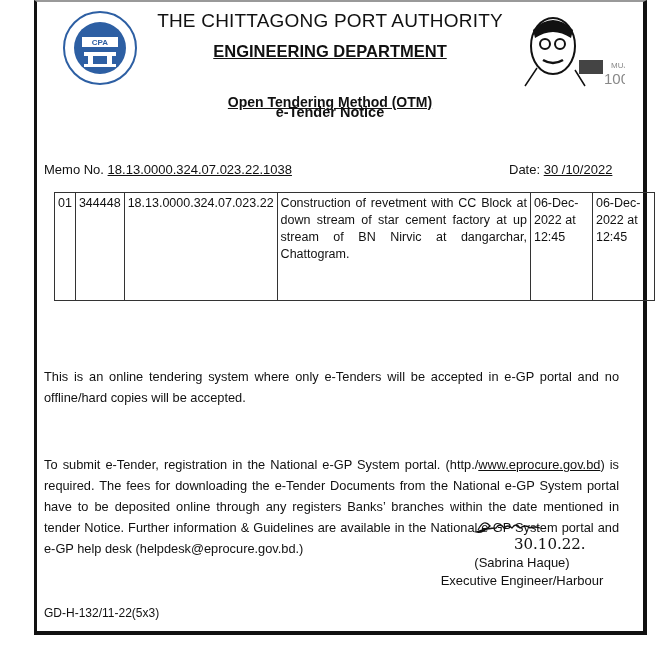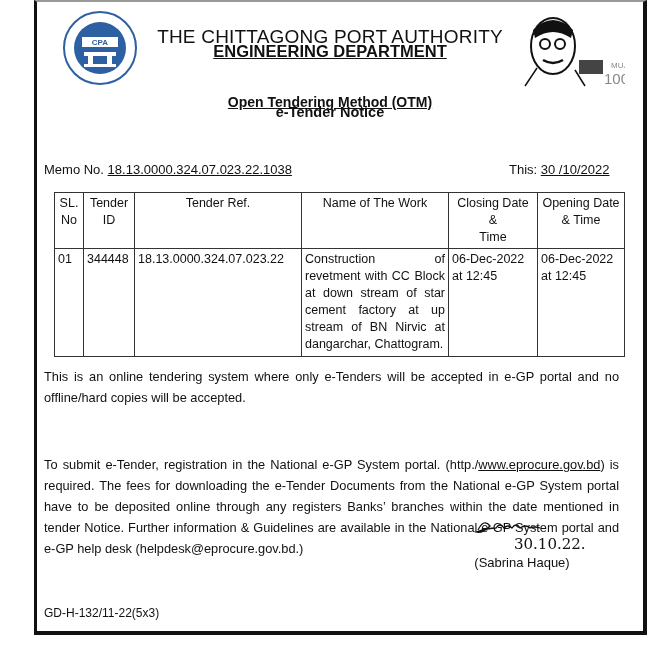--- a/index.html
+++ b/index.html
@@ -2,21 +2,21 @@
 <html><head>
 <meta charset="utf-8">
 <style>
   html, body { margin:0; padding:0; background:#fff; }
   body { width:655px; height:650px; position:relative; overflow:hidden; font-family:"Liberation Sans", sans-serif; color:#111; }
   .frame { position:absolute; left:34px; top:0; width:606px; height:629px; border-left:3px solid #111; border-right:4px solid #111; border-bottom:4px solid #111; border-top:2px solid #999; box-sizing:content-box; }
   .abs { position:absolute; }
   .c { text-align:left; }
   .logo-left { left:62px; top:10px; width:76px; height:76px; }
   .logo-right { left:515px; top:8px; width:110px; height:80px; }
-  .h1 { left:150px; top:10px; width:360px; font-size:19px; text-align:center; letter-spacing:0.2px;margin-top:16px; }
+  .h1 { left:150px; top:10px; width:360px; font-size:19px; text-align:center; letter-spacing:0.2px; }
   .h2 { left:150px; top:42px; width:360px; font-size:16.5px; font-weight:bold; text-align:center; }
   .h2 span, .h4 span { text-decoration:underline;margin-top:44px; }
   .h3 { left:150px; top:72px; width:360px; font-size:14.5px; font-weight:bold; text-align:center;margin-top:32px; }
   .h4 { left:150px; top:94px; width:360px; font-size:14px; font-weight:bold; text-align:center; }
   .memo { left:44px; top:162px; font-size:13px; }
   .memo u, .date u { text-decoration:underline; }
   .date { left:509px; top:162px; font-size:13px; }
   table.tender { position:absolute; left:54px; top:192px; border-collapse:collapse; font-size:12.5px; }
   table.tender td, table.tender th { border:1px solid #333; vertical-align:top; padding:2px 3px; font-weight:normal; line-height:17px; }
   table.tender th { text-align:center; height:38px; }
@@ -61,34 +61,26 @@
 <div class="abs h1">THE CHITTAGONG PORT AUTHORITY</div>
 <div class="abs h2"><span>ENGINEERING DEPARTMENT</span></div>
 <div class="abs h3">e-Tender Notice</div>
 <div class="abs h4"><span>Open Tendering Method (OTM)</span></div>
 
 <div class="abs memo">
   <span>Memo No.</span>
   <u>18.13.0000.324.07.023.22.1038</u>
 </div>
 <div class="abs date">
-  <span>This:</span>
+  <span>Date:</span>
   <u>30 /10/2022</u>
 </div>
 
 <table class="tender">
   <tbody>
-      <tr>
-    <th style="width:22px">SL.<br>No</th>
-    <th style="width:44px">Tender<br>ID</th>
-    <th style="width:160px">Tender Ref.</th>
-    <th style="width:140px">Name of The Work</th>
-    <th style="width:82px">Closing Date &amp;<br>Time</th>
-    <th style="width:80px">Opening Date<br>&amp; Time</th>
-  </tr>
   <tr style="height:108px">
     <td class="c">01</td>
     <td class="c">344448</td>
     <td class="c">18.13.0000.324.07.023.22</td>
     <td class="work">Construction of revetment with CC Block at down stream of star cement factory at up stream of BN Nirvic at dangarchar, Chattogram.</td>
     <td class="c">06-Dec-2022 at 12:45</td>
     <td class="c">06-Dec-2022 at 12:45</td>
   </tr>
 </tbody>
   </table>
@@ -98,15 +90,16 @@
   <span>To submit e-Tender, registration in the National e-GP System portal. (http./</span><span class="link">www.eprocure.gov.bd</span><span>) is required. The fees for downloading the e-Tender Documents from the National e-GP System portal have to be deposited online through any registers Banks’ branches within the date mentioned in tender Notice. Further information &amp; Guidelines are available in the National e-GP System portal and e-GP help desk (helpdesk@eprocure.gov.bd.)</span>
 </div>
 
 <svg class="abs sig" viewBox="0 0 150 40">
   <path d="M8 14 Q14 2 20 10 Q12 18 6 16 Q18 12 26 12 Q30 6 34 12 Q38 8 42 12 Q46 6 50 12 Q56 8 60 12 Q64 10 70 12" fill="none" stroke="#111" stroke-width="1.3"></path>
   <text x="44" y="33" font-size="15" font-family="DejaVu Serif, serif" fill="#111">30.10.22.</text>
 </svg>
 
 <div class="abs sigblock">
   <div>(Sabrina Haque)</div>
+  <div>Executive Engineer/Harbour</div>
 </div>
 
 <div class="abs code">GD-H-132/11-22(5x3)</div>
 
 </body></html>

